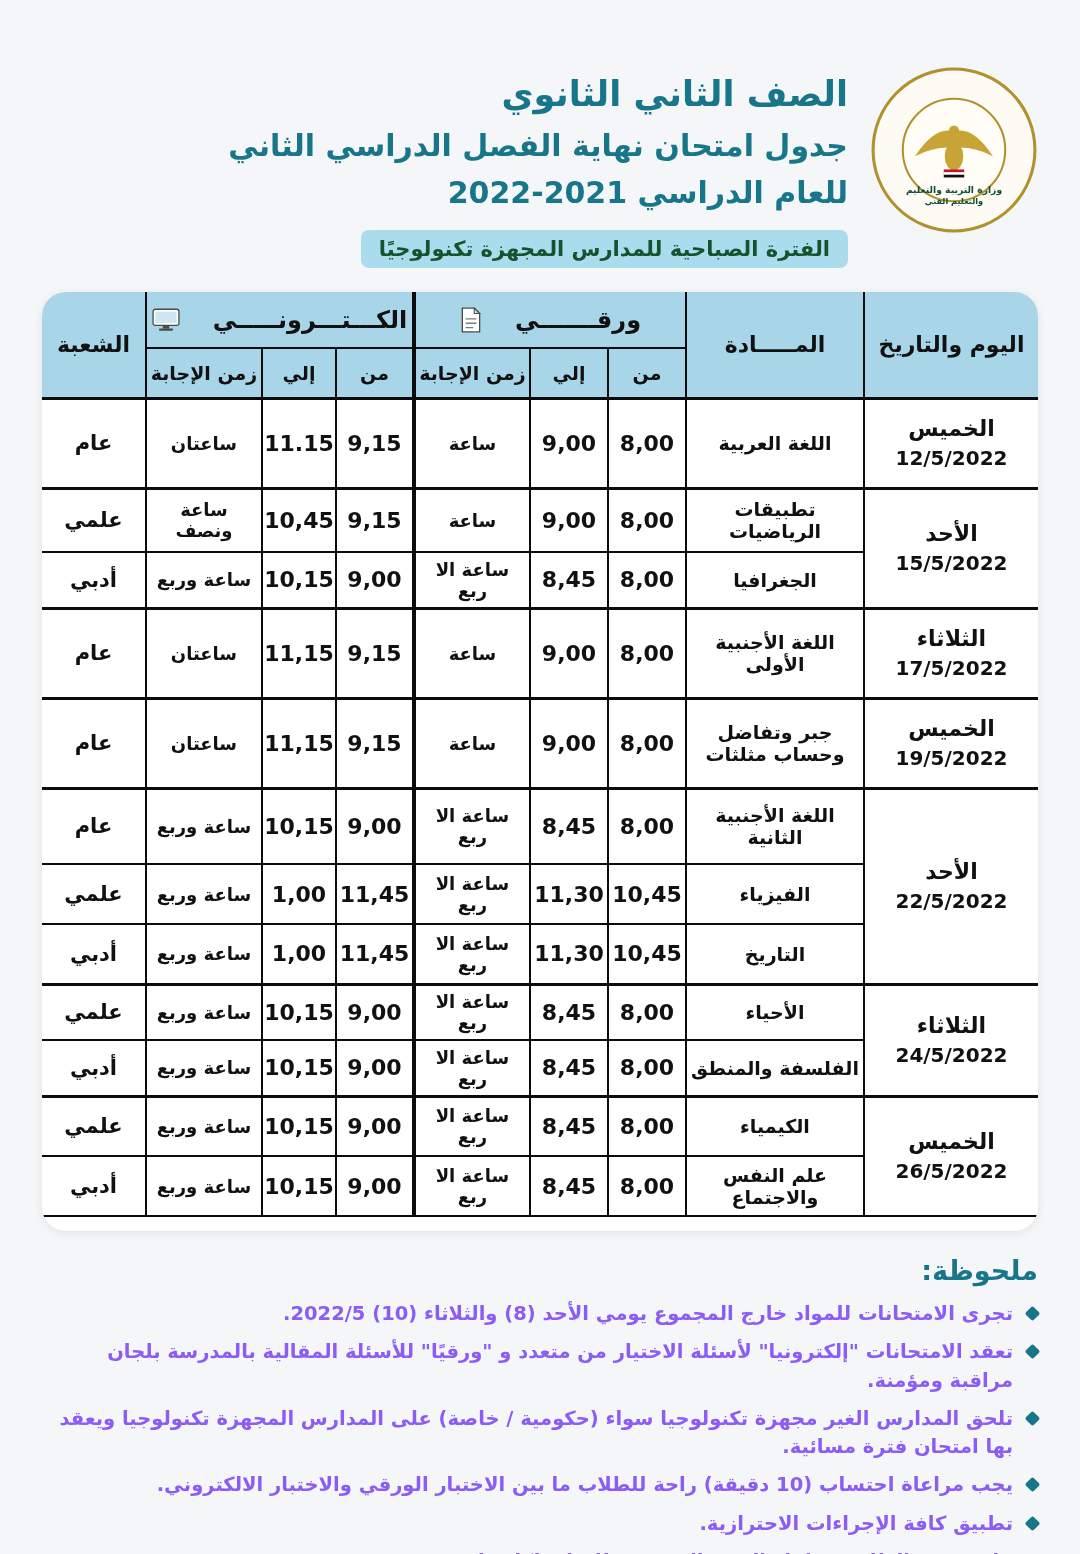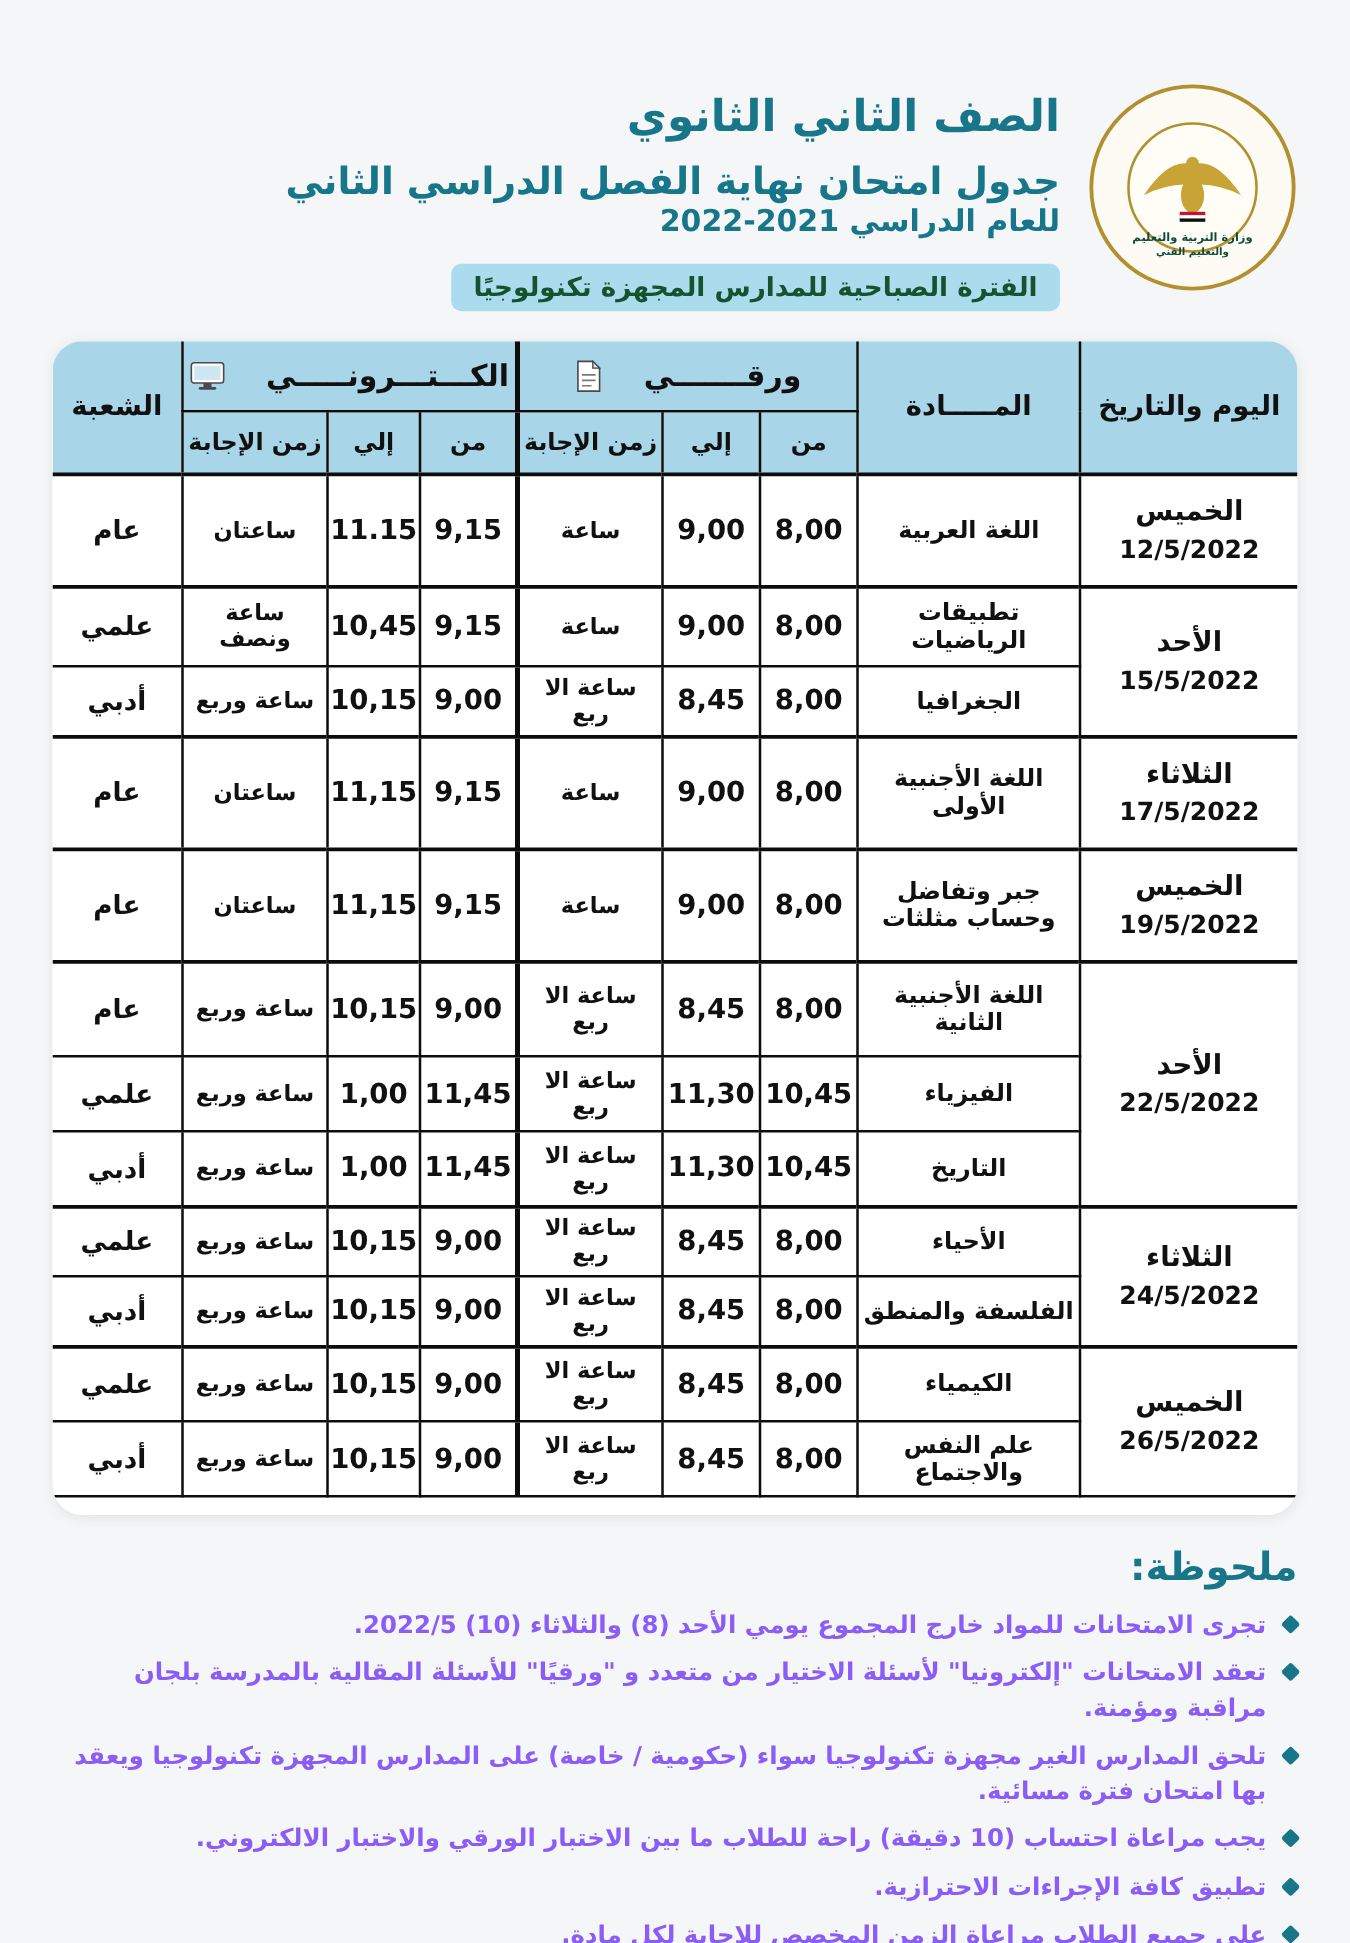--- a/index.html
+++ b/index.html
@@ -17,21 +17,21 @@
     color:#111;
   }
   .page{width:1080px;padding:62px 42px 34px;direction:rtl}
 
   
   .hdr{display:flex;gap:22px;align-items:flex-start}
   .logo{width:168px;height:168px;flex:none;margin-top:4px}
   .titles{text-align:right;padding-top:12px}
   .t1{font-size:35px;font-weight:bold;color:var(--accent)}
   .t2{font-size:30px;font-weight:bold;color:var(--accent);margin-top:14px}
-  .t3{font-size:24px;font-weight:bold;color:var(--accent);}
+  .t3{font-size:30px;font-weight:bold;color:var(--accent);margin-top:12px}
   .badge{display:inline-block;background:var(--badge_bg);color:#14532d;
     font-weight:bold;font-size:21px;padding:7px 18px;border-radius:8px;margin-top:20px}
 
   
   .card{margin-top:24px;background:#fff;border-radius:24px;overflow:hidden;
     box-shadow:0 2px 10px rgba(0,0,0,.08);padding-bottom:14px;width:996px}
   table{border-collapse:collapse;width:996px;table-layout:fixed}
   th,td{border:2px solid var(--border);text-align:center;vertical-align:middle;color:#111;overflow:hidden}
   thead th{background:var(--header_blue)}
   tr > *:first-child{border-right:0}
@@ -51,21 +51,21 @@
   tbody td{font-weight:bold;background:#fff}
   td.day .dname{font-size:22px;font-weight:bold}
   td.day .ddate{font-size:20px;font-weight:bold;margin-top:5px}
   td.subj{font-size:19px;white-space:pre-line;padding:0 4px}
   td.num{font-size:22px}
   td.dur{font-size:18px;white-space:pre-line;padding:0 2px}
   td.sec{font-size:21px}
 
   
   .notes{margin-top:24px}
-  .notes h2{color:var(--accent);font-size:31px;font-weight:bold;margin-bottom:14px;text-align:right}
+  .notes h2{color:var(--accent);font-size:27px;font-weight:bold;margin-bottom:14px;text-align:right}
   .note{display:flex;gap:14px;align-items:flex-start;margin-bottom:10px;
     font-size:19.5px;font-weight:bold;color:#8b5cf6;line-height:1.45;text-align:right}
   .diamond{width:11px;height:11px;background:var(--accent);transform:rotate(45deg);
     border-radius:2px;flex:none;margin-top:8px}
 </style>
 </head>
 <body>
 
 <div class="page">
 

